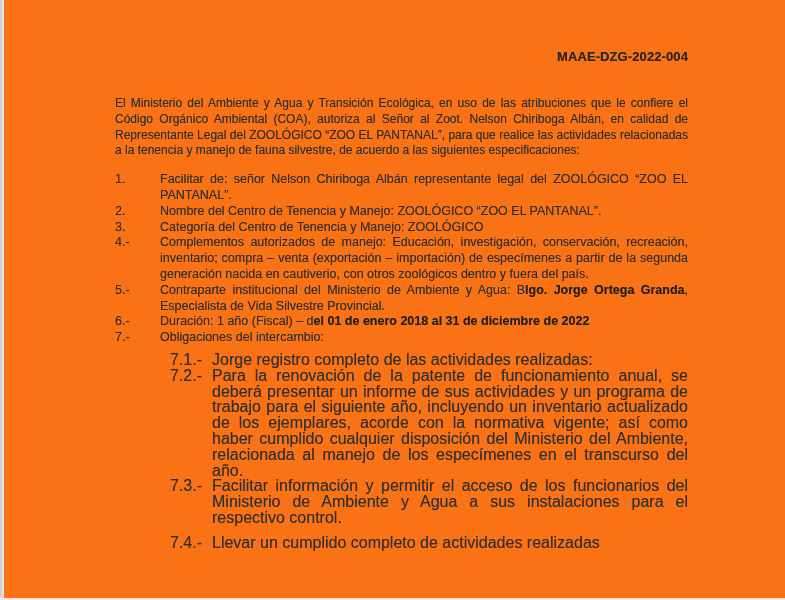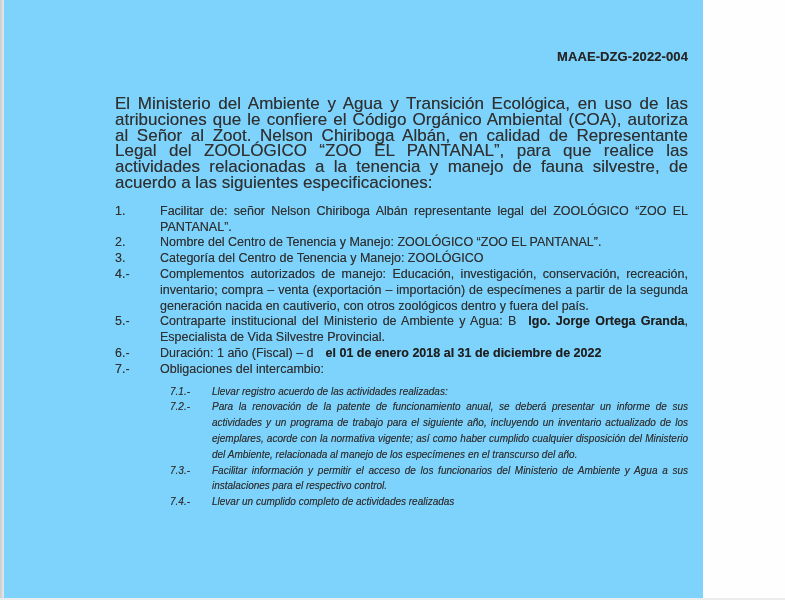--- a/index.html
+++ b/index.html
@@ -5,23 +5,23 @@
   html, body {
     margin: 0;
     padding: 0;
     width: 785px;
     height: 600px;
     overflow: hidden;
     background: #fefefe;
   }
   .page {
     position: relative;
-    width: 703px;
+    width: 785px;
     height: 600px;
-    background: #7dd3fc;
+    background: #f97316;
     font-family: "Liberation Sans", sans-serif;
     color: #303030;
     text-shadow: 0 0 0.6px rgba(45,45,45,0.55);
   }
   .left-edge {
     position: absolute;
     left: 0; top: 0;
     width: 4px; height: 600px;
     background: linear-gradient(to right, #c9cbcd, #e8e9ea);
   }
@@ -40,21 +40,21 @@
   .doc-header {
     text-align: right;
     font-weight: bold;
     font-size: 13px;
     line-height: 21px;
     color: #262626;
     letter-spacing: 0.1px;
   }
   .intro {
     margin: 29px 0 0 0;
-    font-size: 17px;
+    font-size: 12px;
     line-height: 15.8px;
     text-align: justify;
   }
   .list {
     margin-top: 13px;
     font-size: 12.5px;
     line-height: 15.8px;
   }
   .row {
     display: flex;
@@ -63,30 +63,29 @@
   .row .num {
     flex: none;
     width: 45px;
   }
   .row .txt {
     flex: 1;
     text-align: justify;
   }
   .sublist {
     margin: 6px 0 0 55px;
-    font-size: 10px;
+    font-size: 16px;
     line-height: 15.8px;
-    font-style: italic;
   }
   .sublist .num {
     width: 42px;
   }
   .gap-sm { }
-  .gap-md { }
-  b { color: #1f1f1f; margin-left: 12px; }
+  .gap-md { margin-top: 9px; }
+  b { color: #1f1f1f; }
 </style>
 </head>
 <body>
 
 <div class="page">
   <div class="left-edge"></div>
   <div class="bottom-edge"></div>
 
   <div class="content">
 
@@ -132,21 +131,21 @@
         <span class="num">7.-</span>
         <span class="txt">Obligaciones del intercambio:</span>
       </div>
 
     </div>
 
     <div class="sublist">
 
       <div class="row">
         <span class="num">7.1.-</span>
-        <span class="txt">Llevar registro acuerdo de las actividades realizadas:</span>
+        <span class="txt">Jorge registro completo de las actividades realizadas:</span>
       </div>
 
       <div class="row">
         <span class="num">7.2.-</span>
         <span class="txt">Para la renovación de la patente de funcionamiento anual, se deberá presentar un informe de sus actividades y un programa de trabajo para el siguiente año, incluyendo un inventario actualizado de los ejemplares, acorde con la normativa vigente; así como haber cumplido cualquier disposición del Ministerio del Ambiente, relacionada al manejo de los especímenes en el transcurso del año.</span>
       </div>
 
       <div class="row gap-sm">
         <span class="num">7.3.-</span>
         <span class="txt">Facilitar información y permitir el acceso de los funcionarios del Ministerio de Ambiente y Agua a sus instalaciones para el respectivo control.</span>

